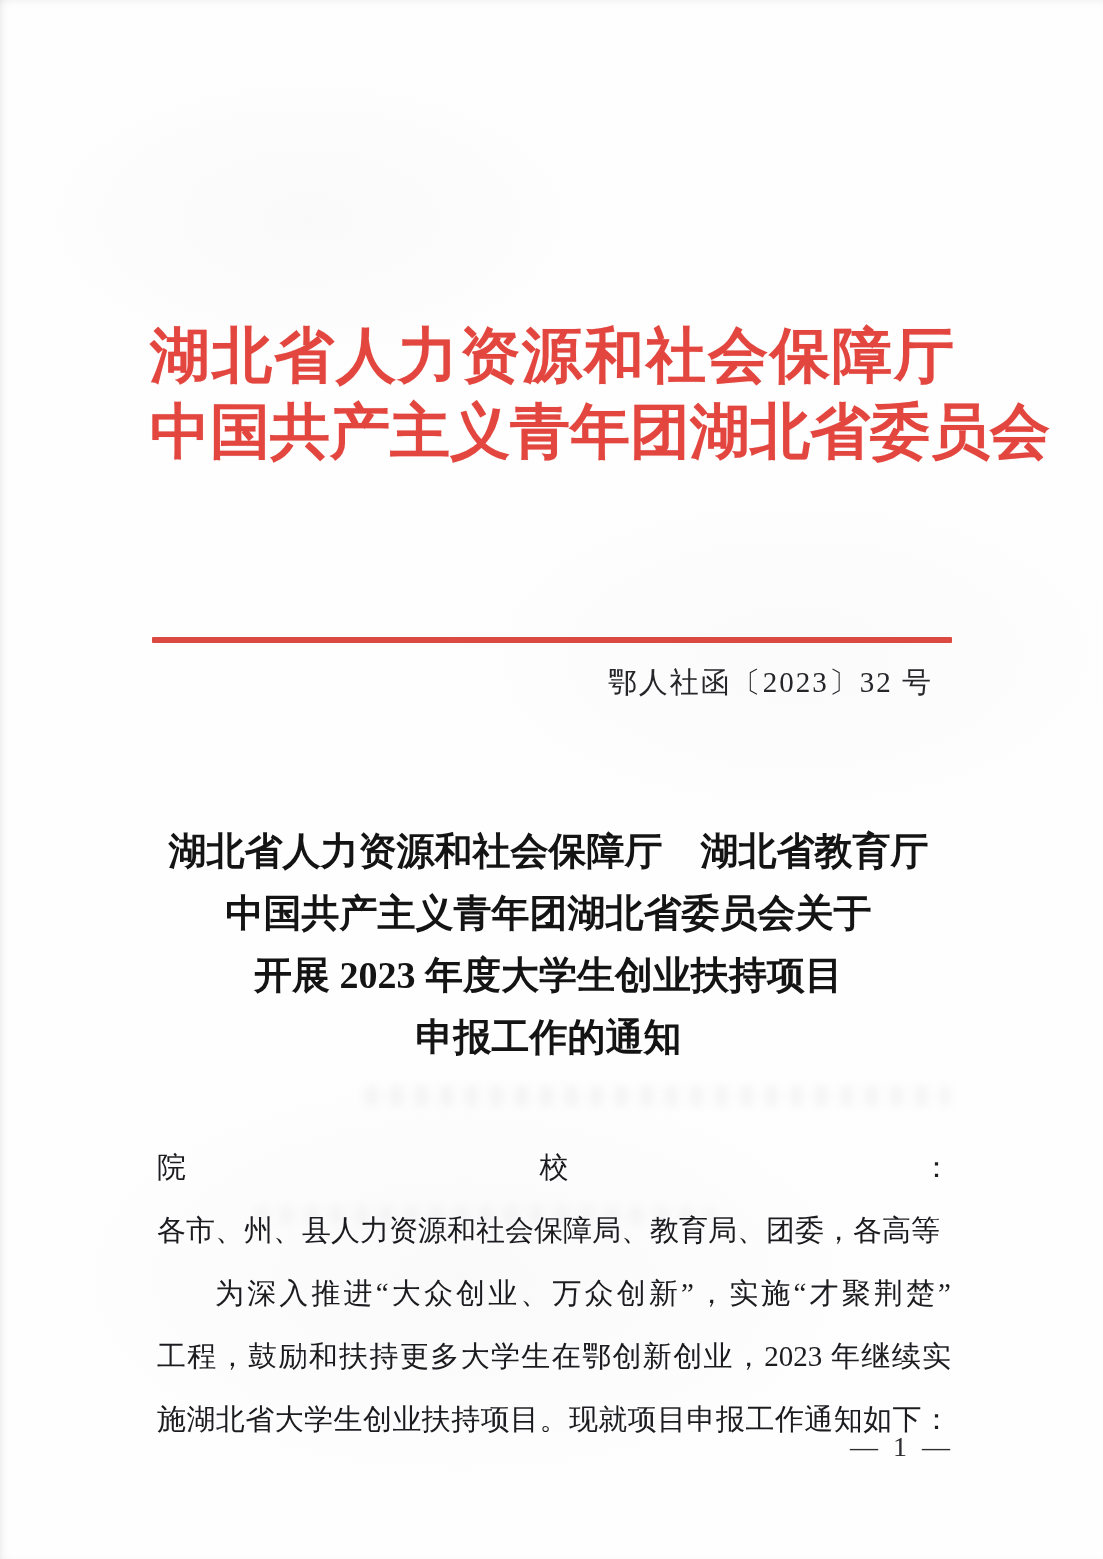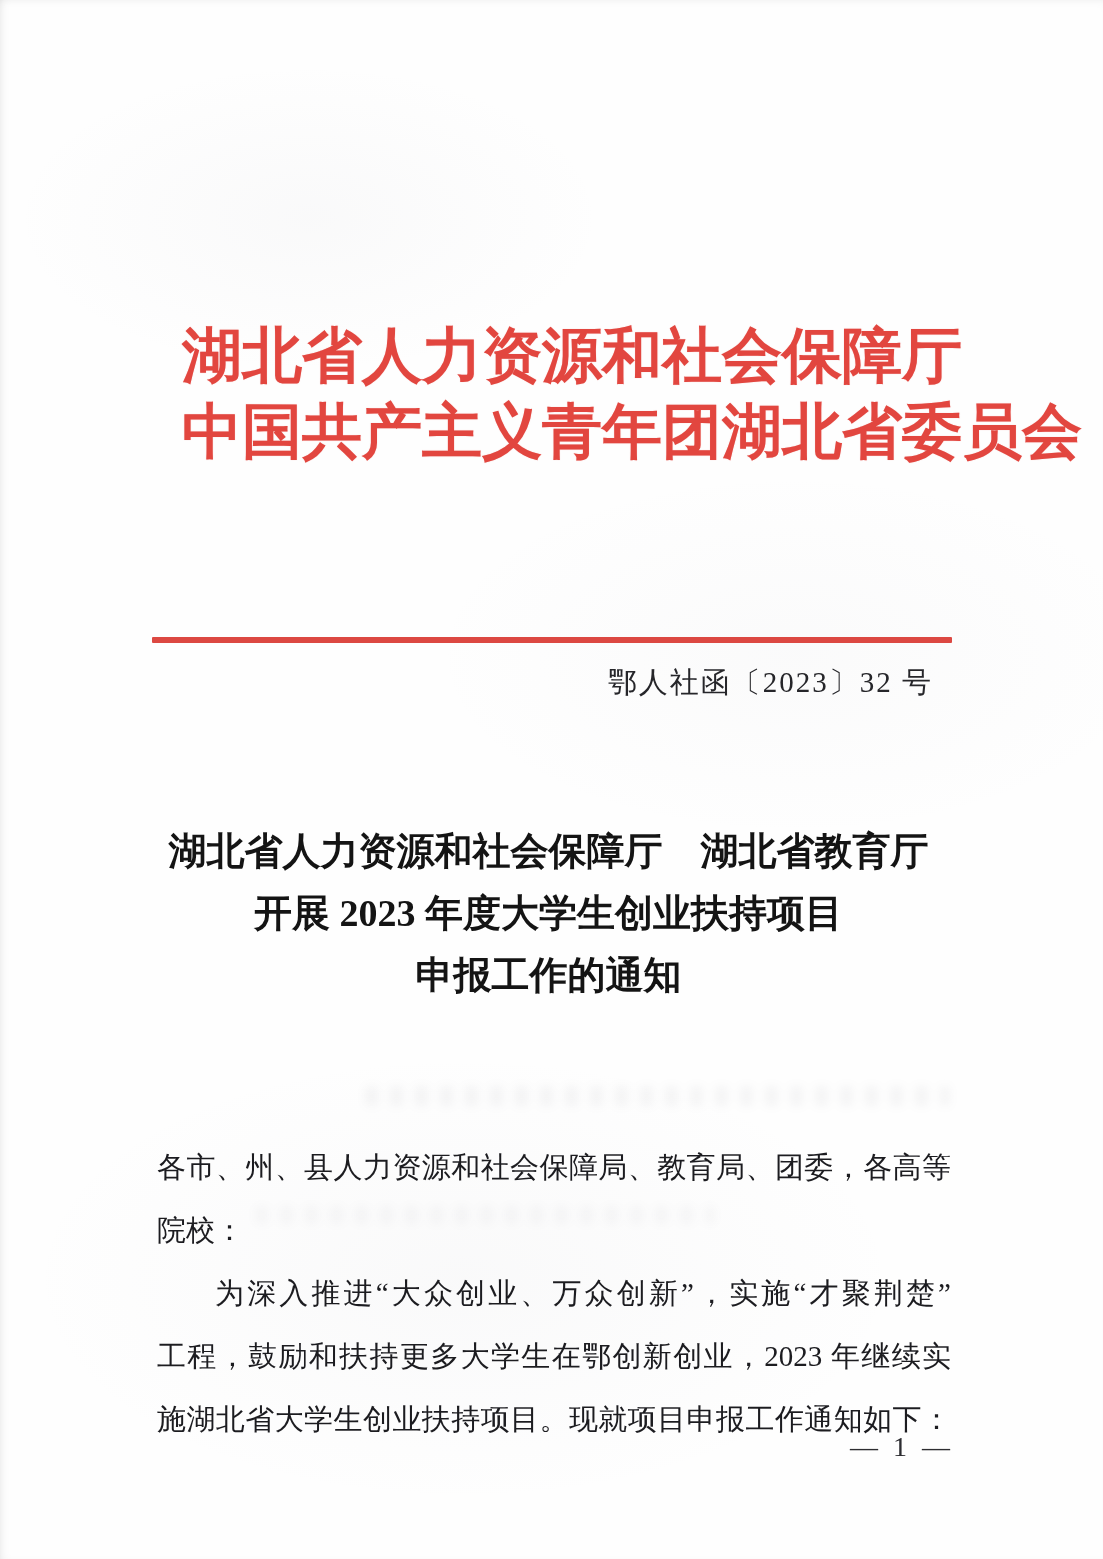--- a/index.html
+++ b/index.html
@@ -23,21 +23,20 @@
   
   .letterhead {
     position: absolute; left: 150px; top: 318px; width: 804px;
     color: #e2463f; font-weight: bold;
   }
   .letterhead .lh-line {
     font-size: 60px; line-height: 76px; height: 76px;
     text-align: justify; text-align-last: justify;
     white-space: nowrap; letter-spacing: 0;
     text-shadow: 0 0 1px rgba(226,70,63,0.35);
-    margin-left: 32px;
   }
   .letterhead div.lh-line:nth-of-type(2) { font-size: 60px; }
   .letterhead div.lh-line:nth-of-type(3) { font-size: 53px; text-decoration: underline; }
 
   
   .red-rule {
     position: absolute; left: 152px; top: 637px; width: 800px; height: 6px;
     background: #dc4842; border-radius: 1px;
   }
 
@@ -95,28 +94,29 @@
   <div class="red-rule"></div>
 
   <div class="doc-number">鄂人社函〔2023〕32 号</div>
 
   <div class="ghost ghost-1"></div>
   <div class="ghost ghost-2"></div>
 
   <div class="doc-title">
 
   <div class="title-line">湖北省人力资源和社会保障厅　湖北省教育厅</div>
+      <div class="title-line">中国共产主义青年团湖北省委员会关于</div>
       <div class="title-line">开展 2023 年度大学生创业扶持项目</div>
       <div class="title-line">申报工作的通知</div>
     </div>
 
   <div class="body-text">
 
-  <div class="body-line">各市、州、县人力资源和社会保障局、教育局、团委，各高等</div>
-      <div class="body-line">院校：</div>
+  <div class="body-line">院校：</div>
+      <div class="body-line">各市、州、县人力资源和社会保障局、教育局、团委，各高等</div>
       <div class="body-line">为深入推进“大众创业、万众创新”，实施“才聚荆楚”</div>
       <div class="body-line">工程，鼓励和扶持更多大学生在鄂创新创业，2023 年继续实</div>
       <div class="body-line">施湖北省大学生创业扶持项目。现就项目申报工作通知如下：</div>
     </div>
 
   <div class="page-number">— 1 —</div>
 
 </div>
 
 </body></html>

